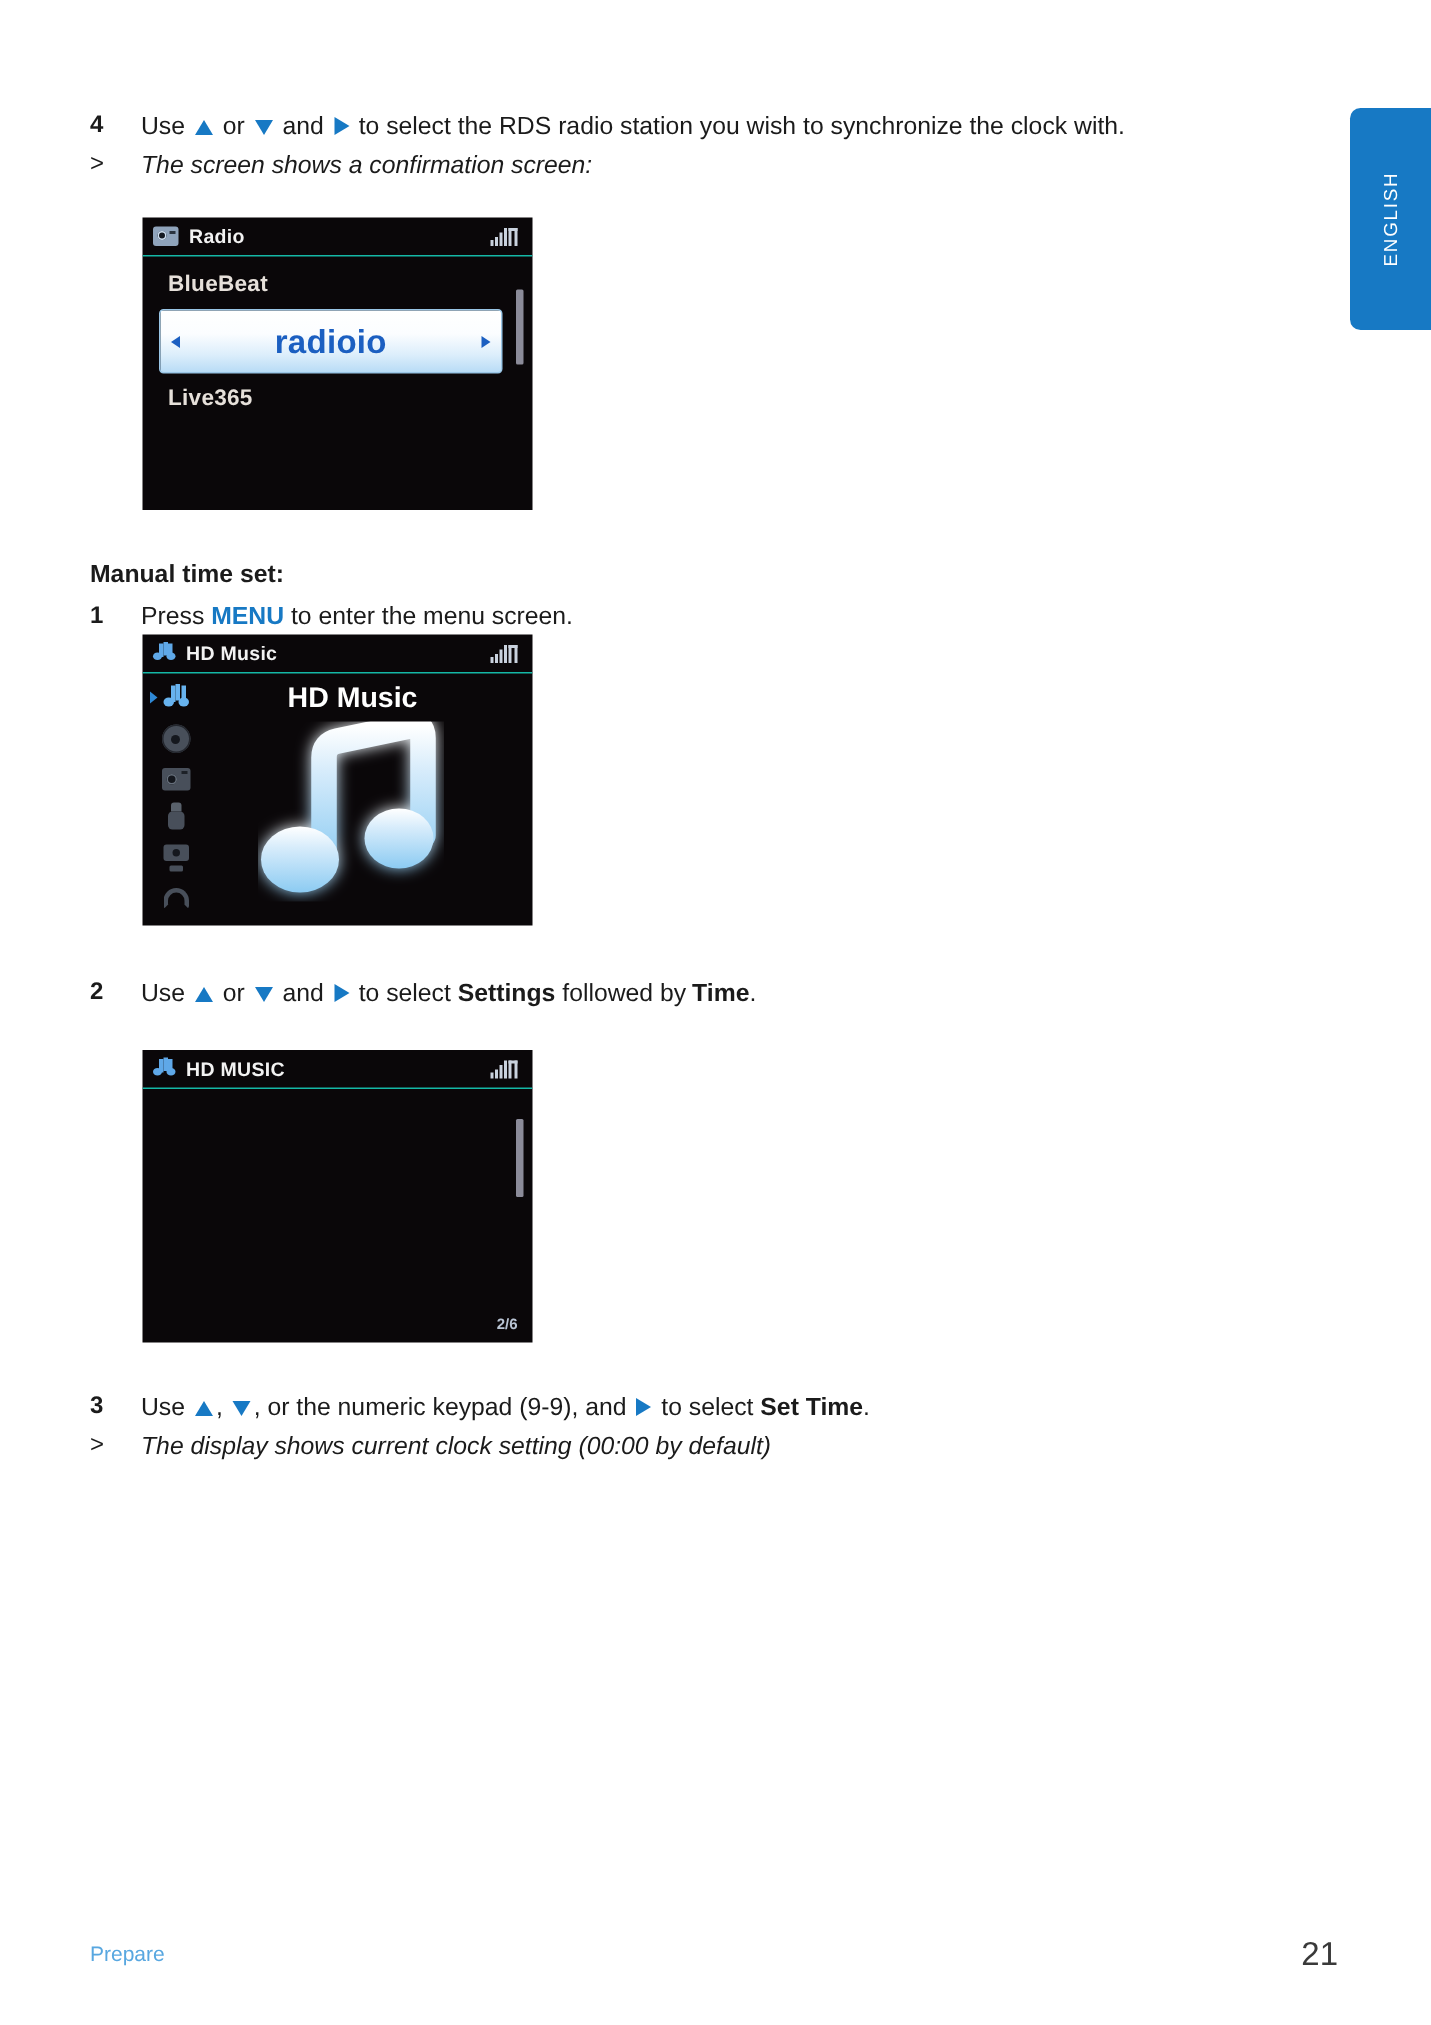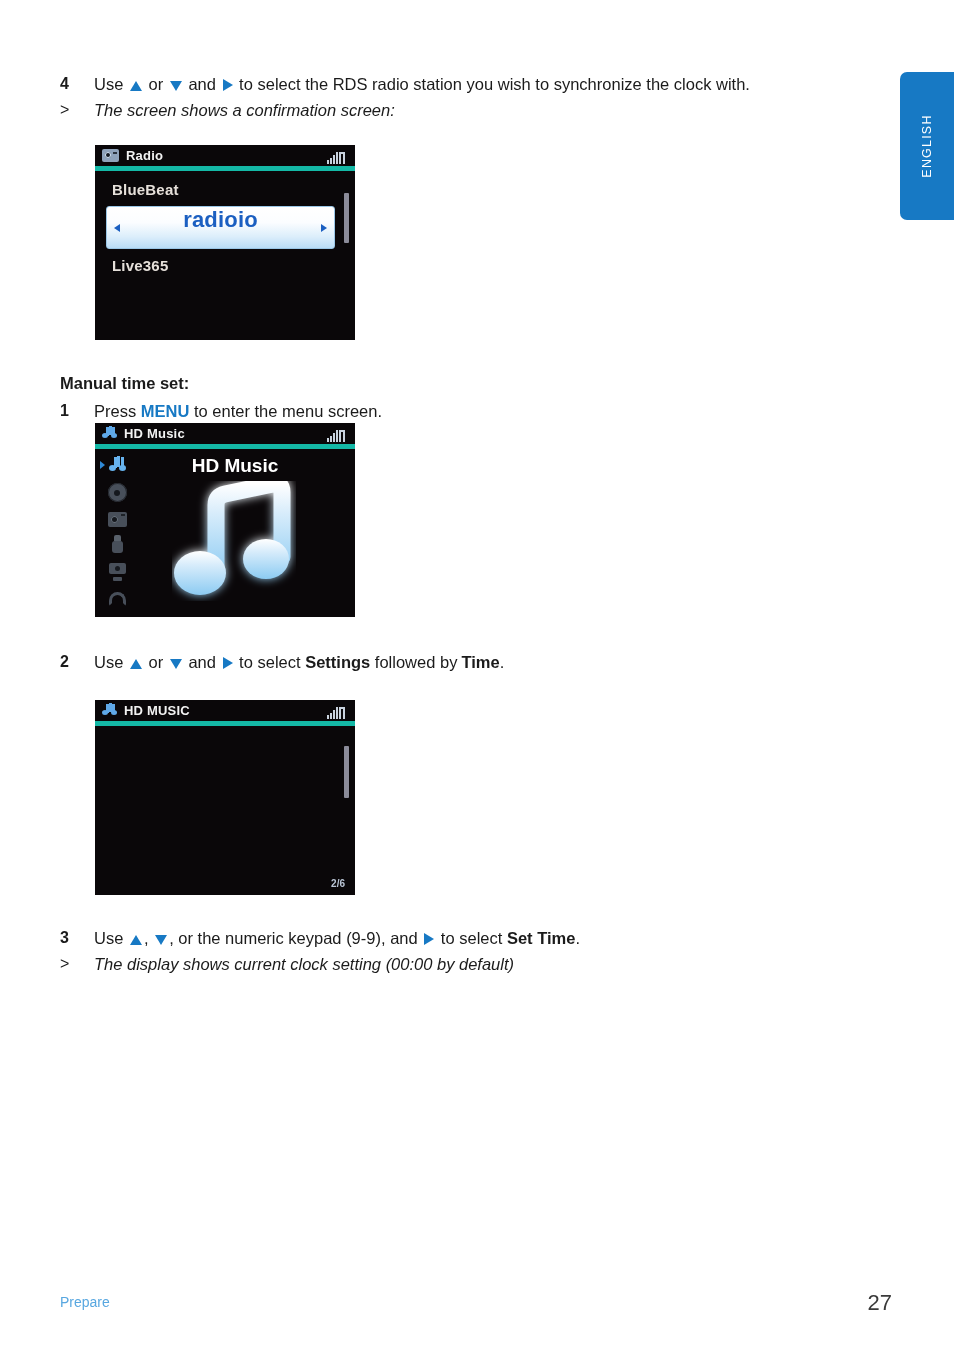--- a/index.html
+++ b/index.html
@@ -82,21 +82,21 @@
 
   
   .device {
     position: absolute;
     background: #0a0709;
     overflow: hidden;
   }
   .dev-header {
     position: relative;
     height: 26px;
-    border-bottom: 5px solid #14b8a6;
+    border-bottom: 1px solid #14b8a6;
     display: flex;
     align-items: center;
     padding: 0 8px 0 7px;
   }
   .dev-header-title {
     color: #f2f2f2;
     font-size: 13px;
     font-weight: bold;
     margin-left: 7px;
     letter-spacing: .2px;
@@ -183,20 +183,21 @@
     letter-spacing: .2px;
   }
   .dev-row-sel {
     position: relative;
     margin: 2px 20px 2px 11px;
     height: 43px;
     border-radius: 3px;
     background: linear-gradient(180deg, #ffffff 0%, #fbfdff 38%, #dceefb 72%, #b9dcf6 100%);
     border: 1px solid #9ac6e6;
     display: flex;
+    align-items: center;
     justify-content: center;
   }
   .dev-row-sel .sel-text {
     color: #1b5fc1;
     font-size: 22px;
     font-weight: bold;
     letter-spacing: .2px;
   }
   .sel-arrow-l, .sel-arrow-r {
     position: absolute;
@@ -516,15 +517,15 @@
       <span class="kw-bold">Set Time</span><span>.</span>
     </div>
   </div>
 
   <div class="step note" style="top:952px;">
     <span class="step-num">&gt;</span>
     <div class="step-body">The display shows current clock setting (00:00 by default)</div>
   </div>
 
   <div class="footer-left">Prepare</div>
-  <div class="footer-right">27</div>
+  <div class="footer-right">21</div>
 
 </div>
 
 </body></html>

